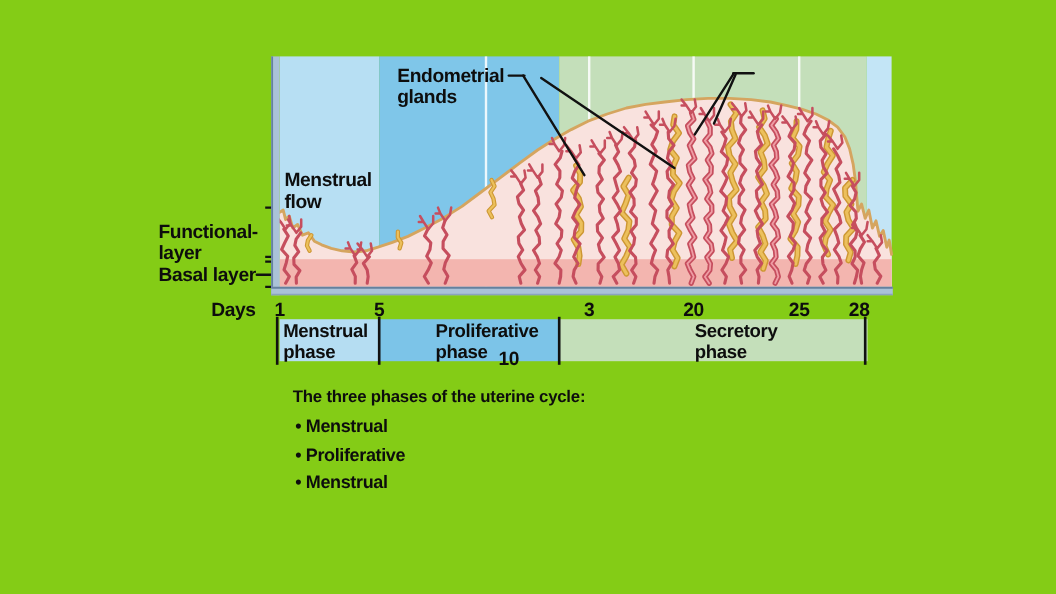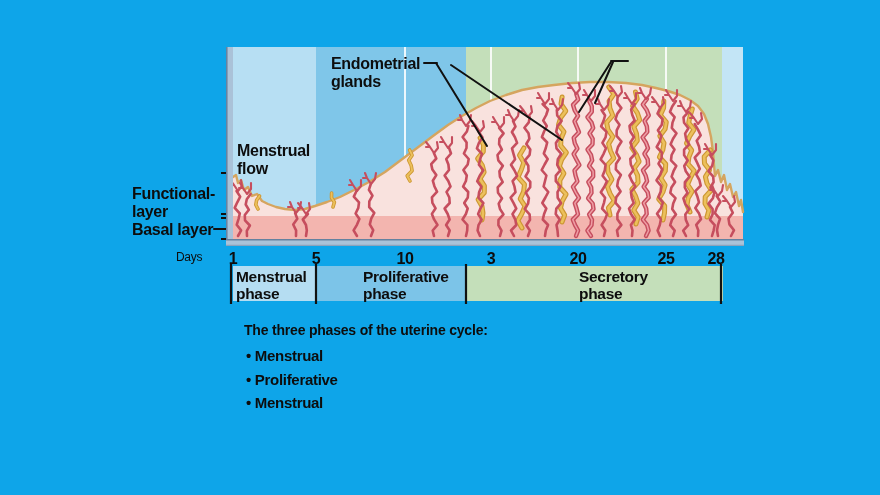--- a/index.html
+++ b/index.html
@@ -1,21 +1,21 @@
 <!DOCTYPE html>
 <html><head>
 <meta charset="utf-8">
 <style>
   html,body{margin:0;padding:0;background:#ffffff;}
-  .stage{position:relative;width:880px;height:495px;background:#0ea5e9;overflow:hidden;
+  .stage{position:relative;width:880px;height:495px;background:#84cc16;overflow:hidden;
          font-family:"Liberation Sans",sans-serif;color:#0d0d0d;}
   svg{position:absolute;left:0;top:0;}
   .lbl{position:absolute;font-weight:700;font-size:16px;line-height:18px;
        letter-spacing:-0.3px;white-space:pre-line;color:#0d0d0d;}
-  .lbl-days{position:absolute;font-weight:400;font-size:12px;letter-spacing:-0.3px;}
+  .lbl-days{position:absolute;font-weight:700;font-size:16px;letter-spacing:-0.3px;}
   .daynum{position:absolute;top:250px;width:40px;text-align:center;
           font-weight:700;font-size:16px;letter-spacing:-0.3px;}
   .phase-lbl{position:absolute;top:269px;font-weight:700;font-size:15.5px;line-height:16.5px;
              letter-spacing:-0.3px;white-space:pre-line;}
   .cap-title{position:absolute;left:244px;top:322px;font-weight:700;font-size:14px;
              letter-spacing:-0.2px;}
   .cap-bullet{position:absolute;left:246px;width:300px;font-weight:700;font-size:15px;
               letter-spacing:-0.3px;}
 </style>
 </head>
@@ -148,21 +148,21 @@
   <div class="lbl" style="left:132px;top:185px;">Functional-
 layer</div>
 
   <div class="lbl" style="left:132px;top:221px;">Basal layer</div>
 
   <div class="lbl-days" style="left:176px;top:250px;">Days</div>
 
   <div id="dayrow">
       <span class="daynum" style="left: 213px;">1</span>
       <span class="daynum" style="left: 296px;">5</span>
-      <span class="daynum" style="left: 385px;">10</span>
+      <span class="daynum" style="left: 404px; margin-top: 41px;">10</span>
       <span class="daynum" style="left: 471px;">3</span>
       <span class="daynum" style="left: 558px;">20</span>
       <span class="daynum" style="left: 646px;">25</span>
       <span class="daynum" style="left: 696px;">28</span>
     </div>
 
   <div class="phase-lbl" id="phase-lbl-0" style="left: 236px;">Menstrual
 phase</div>
   <div class="phase-lbl" id="phase-lbl-1" style="left: 351px; margin-left: 12px;">Proliferative
 phase</div>

